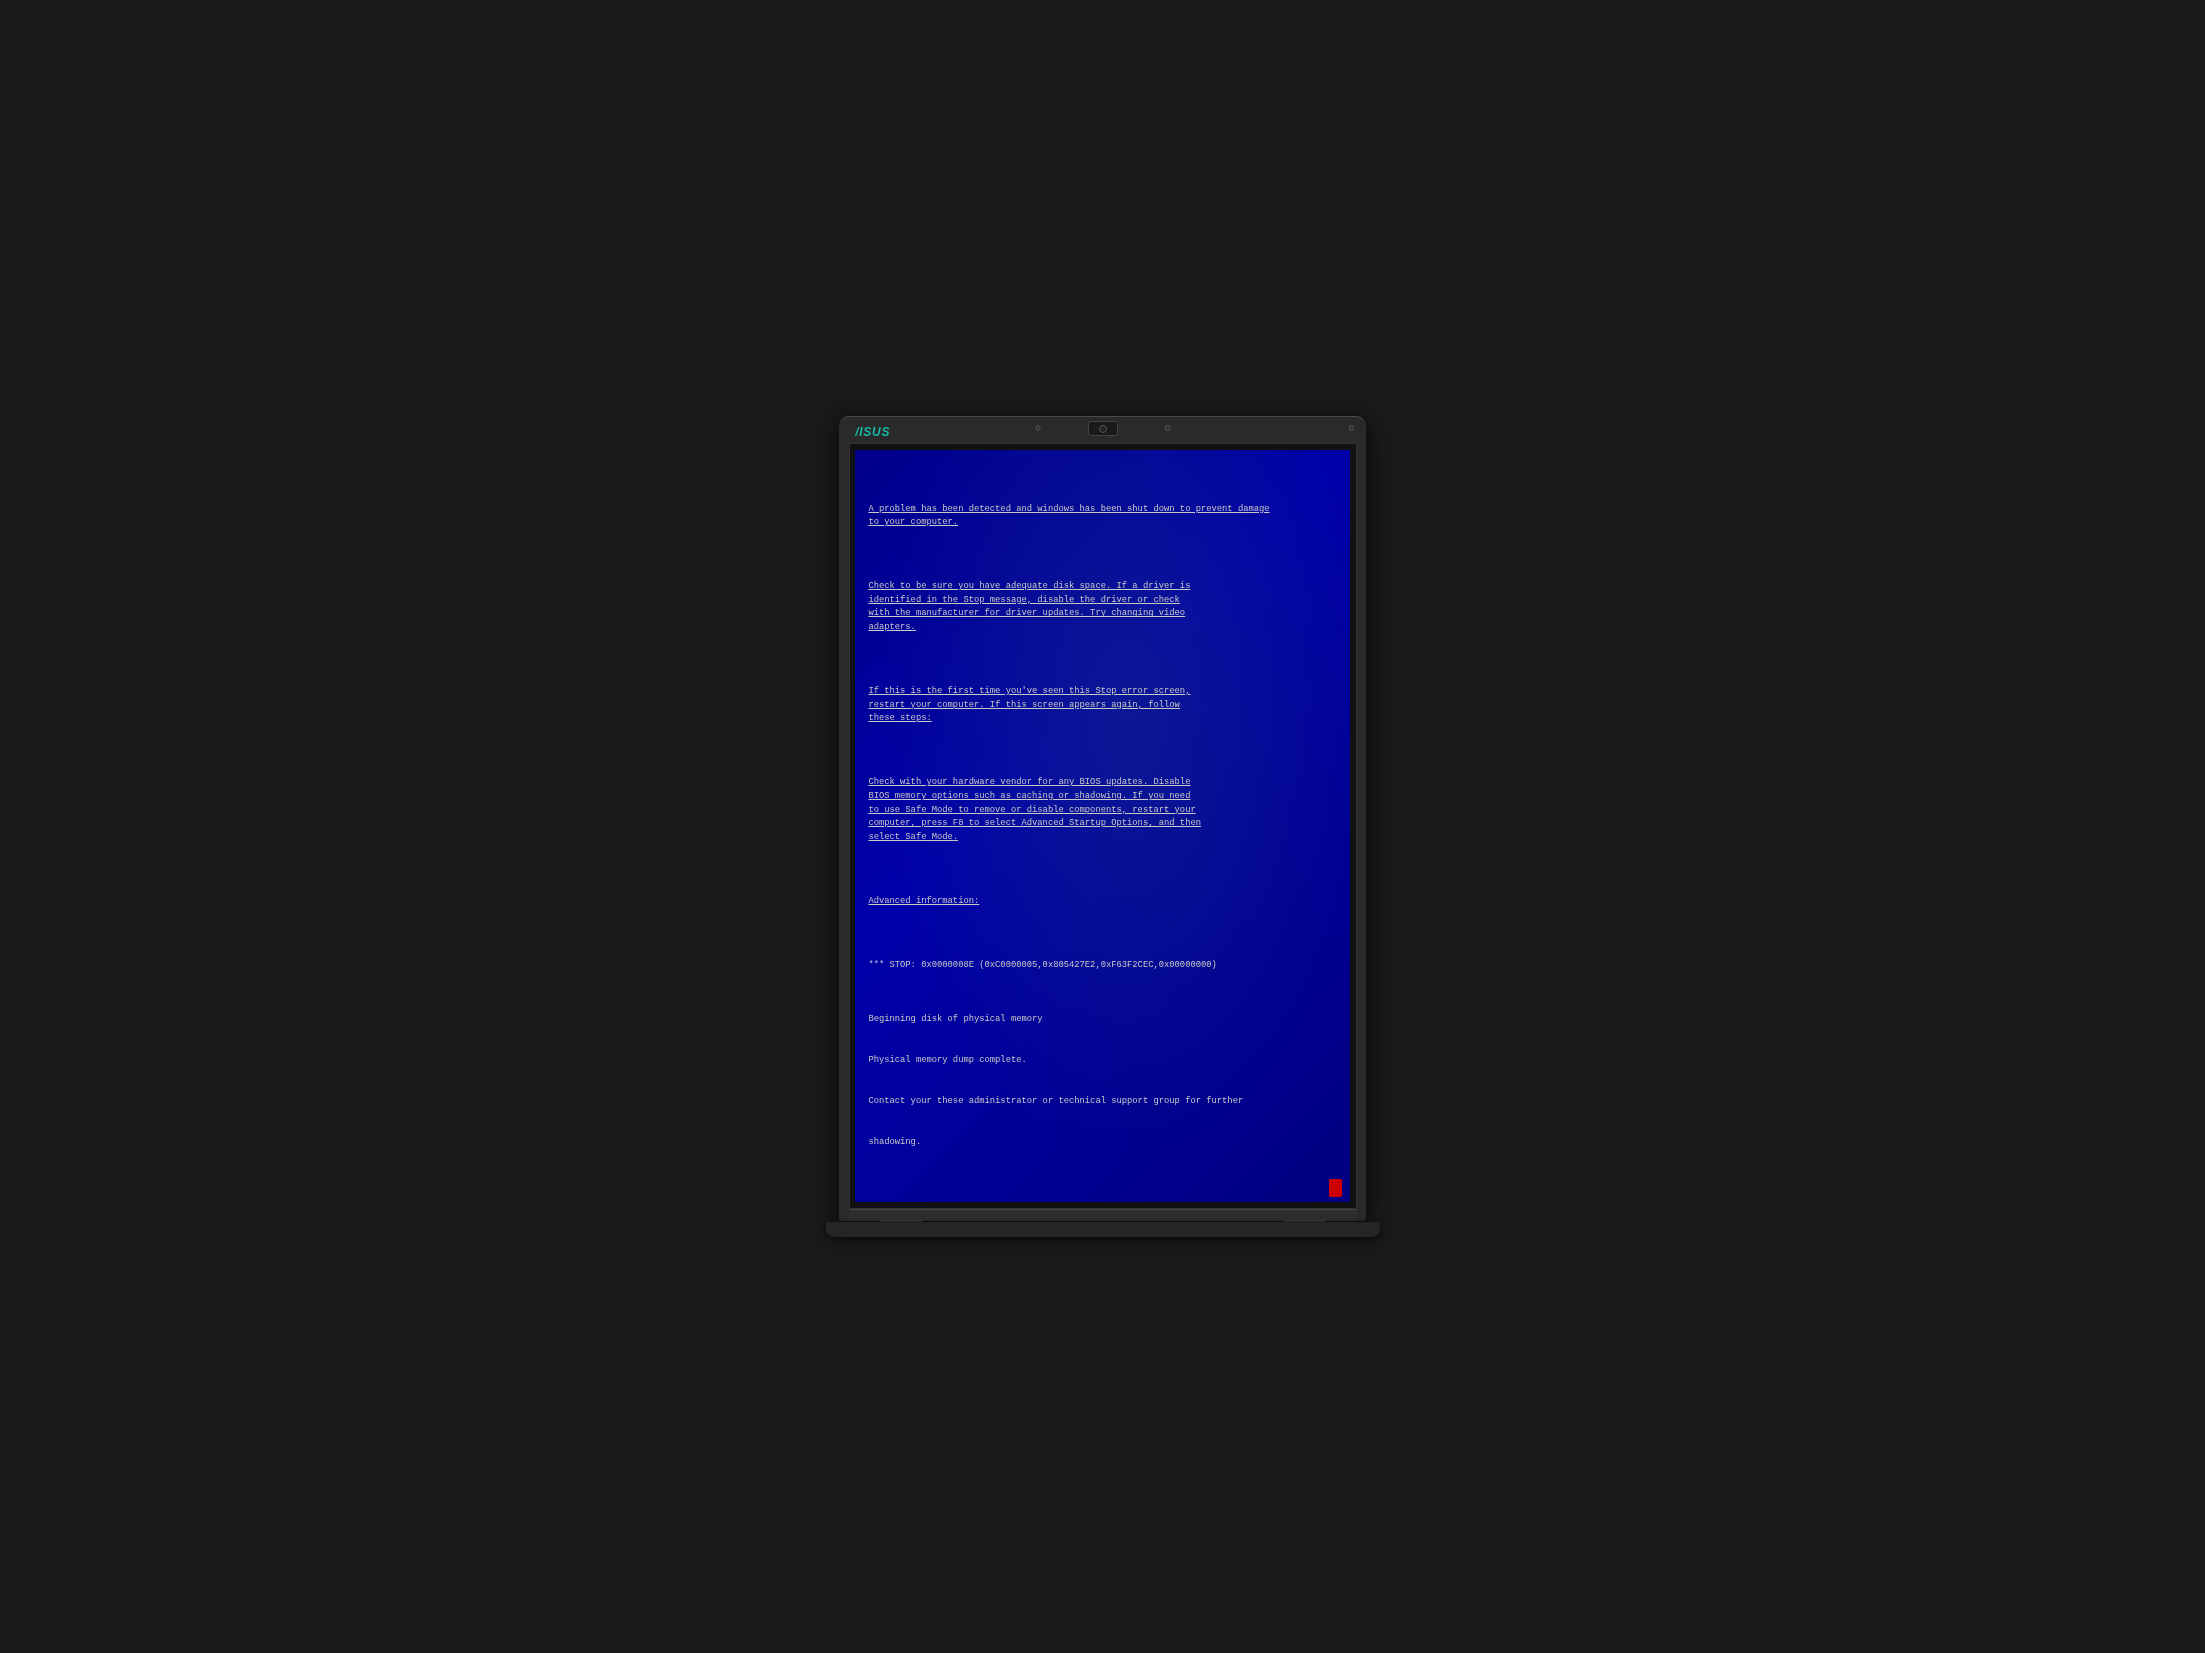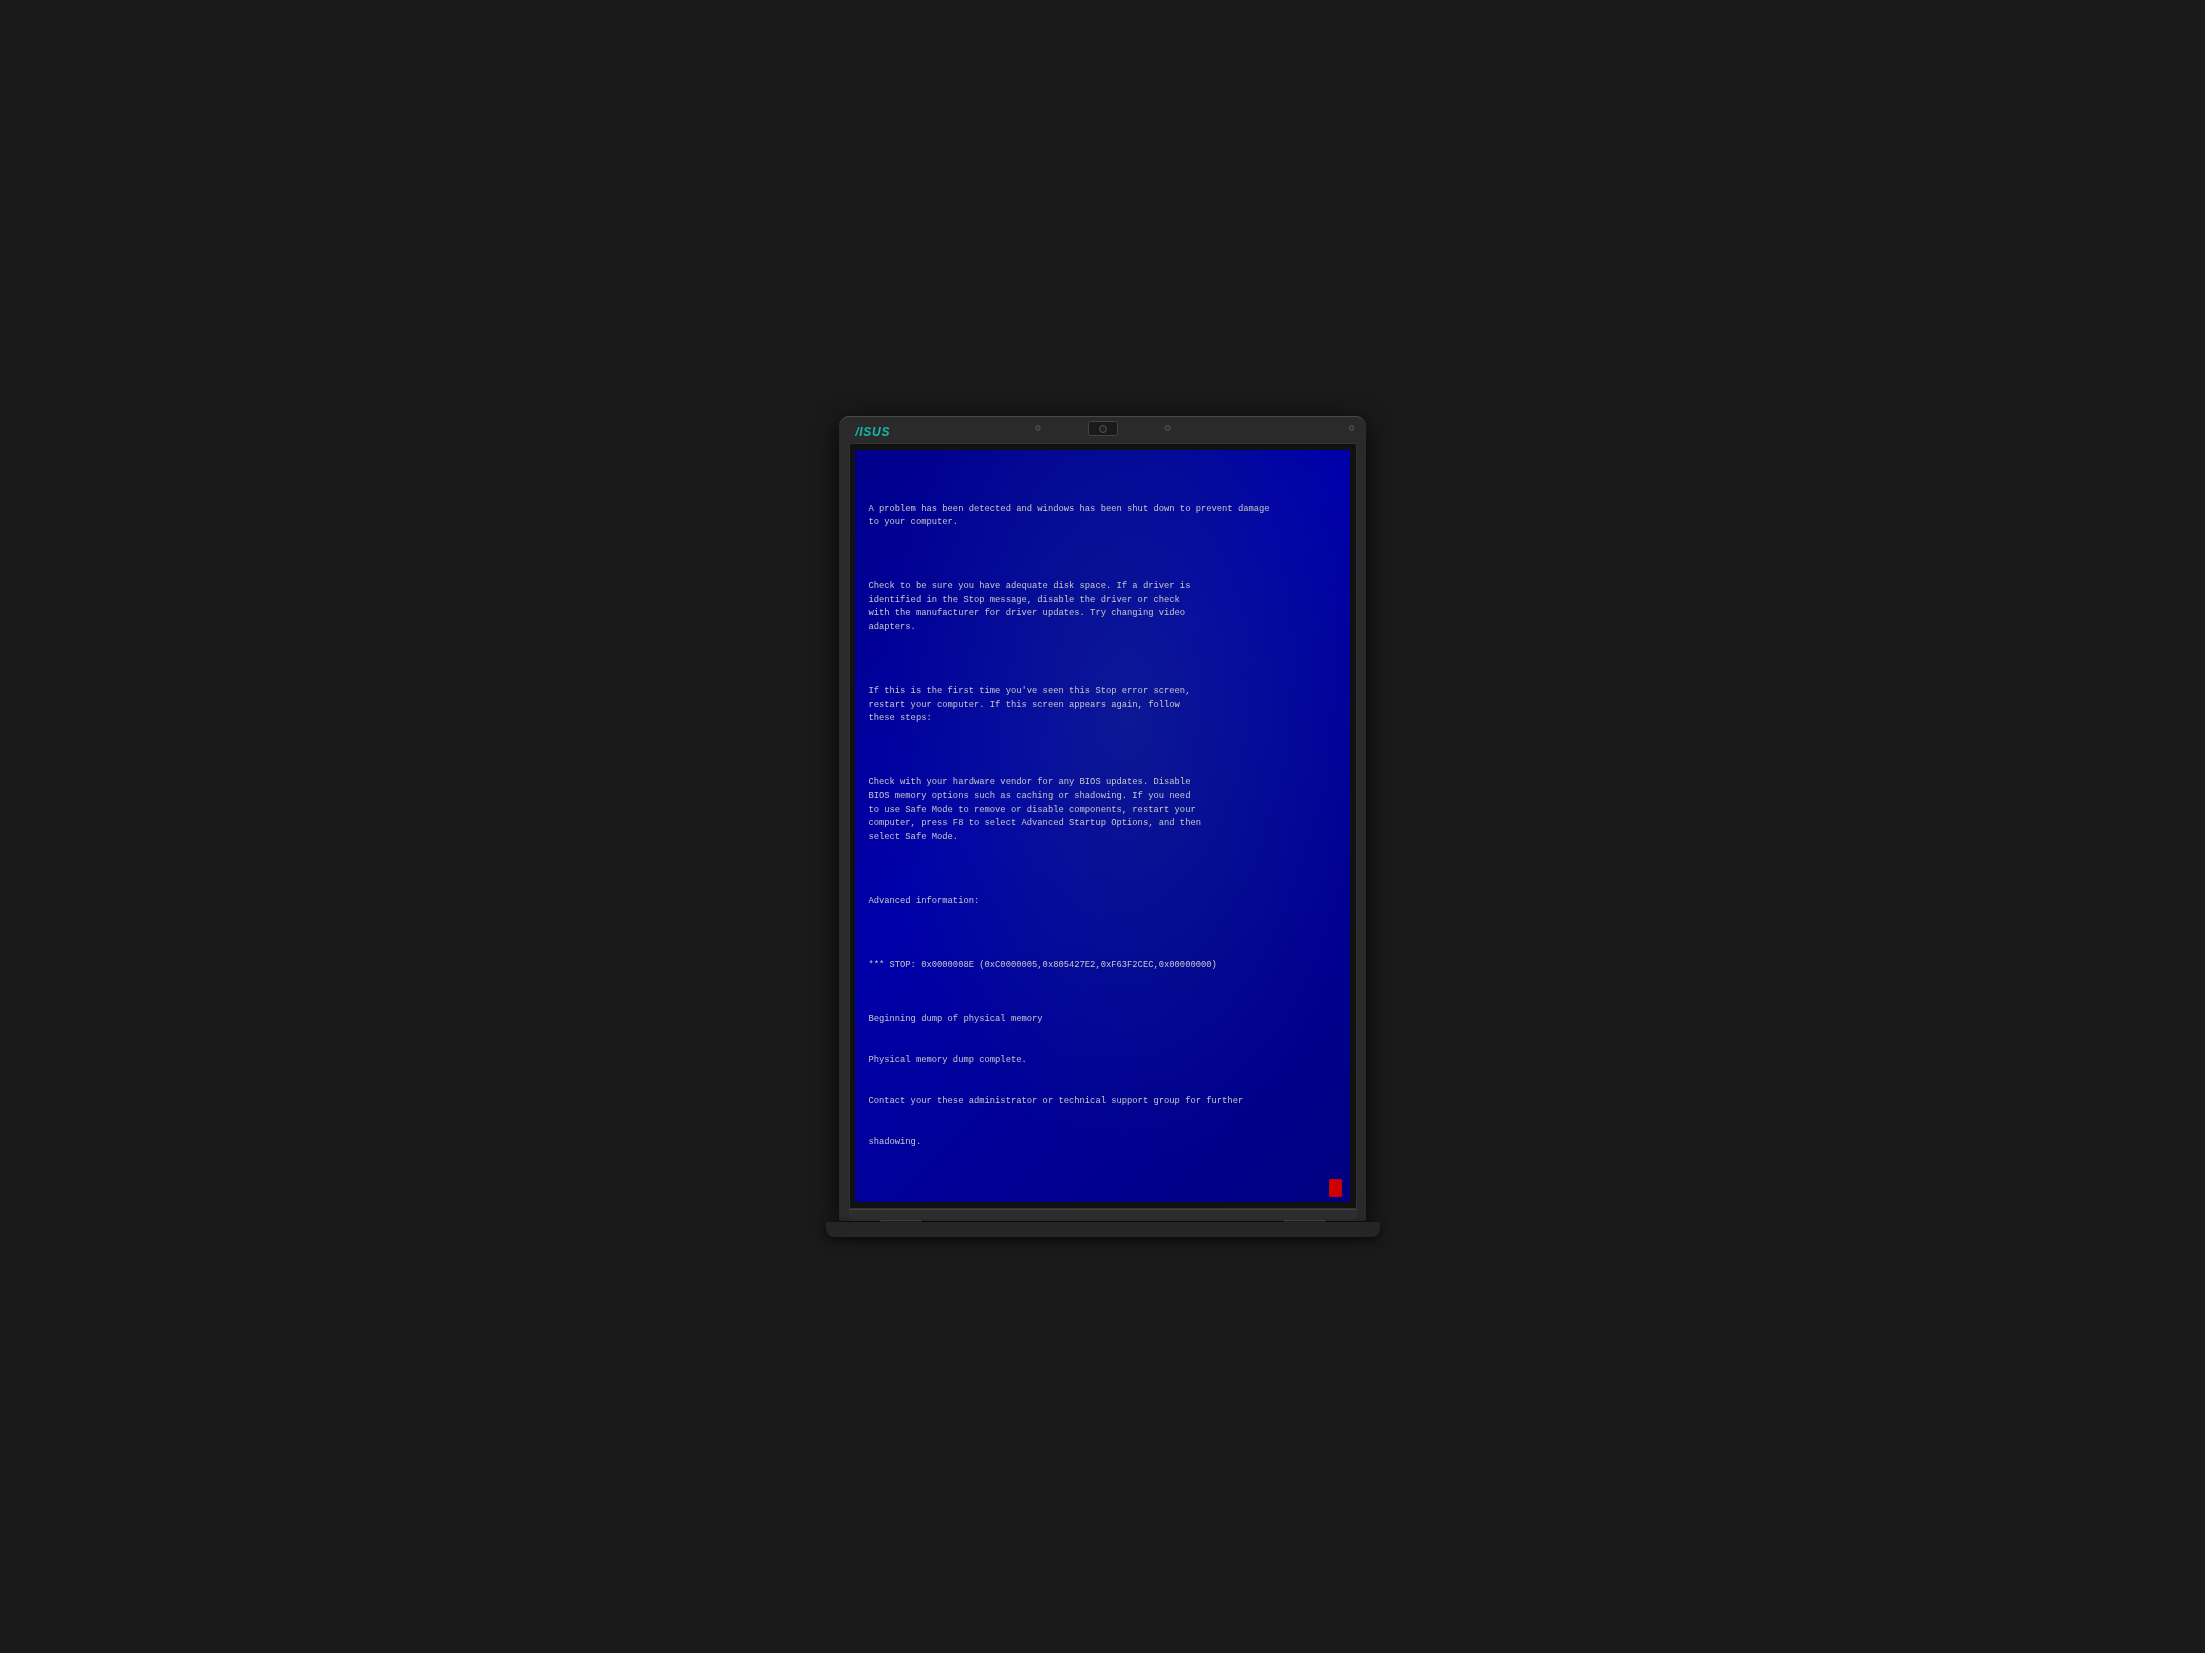--- a/index.html
+++ b/index.html
@@ -107,20 +107,21 @@
       color: #c8c8c8;
       font-family: 'Courier New', Courier, monospace;
       font-size: 8.8px;
       line-height: 1.55;
       white-space: pre-wrap;
       word-break: break-word;
     }
 
     .bsod-text .para {
       margin-bottom: 9.5px;
+      text-decoration: underline;
     }
 
     .bsod-text .stop-line {
       margin-bottom: 0;
     }
 
     .laptop-bottom {
       background: #2e2e2e;
       height: 12px;
       border-radius: 0 0 5.4px 5.4px;
@@ -209,21 +210,21 @@
           <div class="para">Check with your hardware vendor for any BIOS updates. Disable
 BIOS memory options such as caching or shadowing. If you need
 to use Safe Mode to remove or disable components, restart your
 computer, press F8 to select Advanced Startup Options, and then
 select Safe Mode.</div>
 
           <div class="para">Advanced information:</div>
 
           <div class="stop-line">*** STOP: 0x0000008E (0xC0000005,0x805427E2,0xF63F2CEC,0x00000000)</div>
 
-          <div>Beginning dump of physical memory</div>
+          <div>Beginning disk of physical memory</div>
           <div>Physical memory dump complete.</div>
           <div>Contact your these administrator or technical support group for further</div>
           <div>shadowing.</div>
 
         </div>
 
         <div class="red-sticker"></div>
 
       </div>
     </div>

